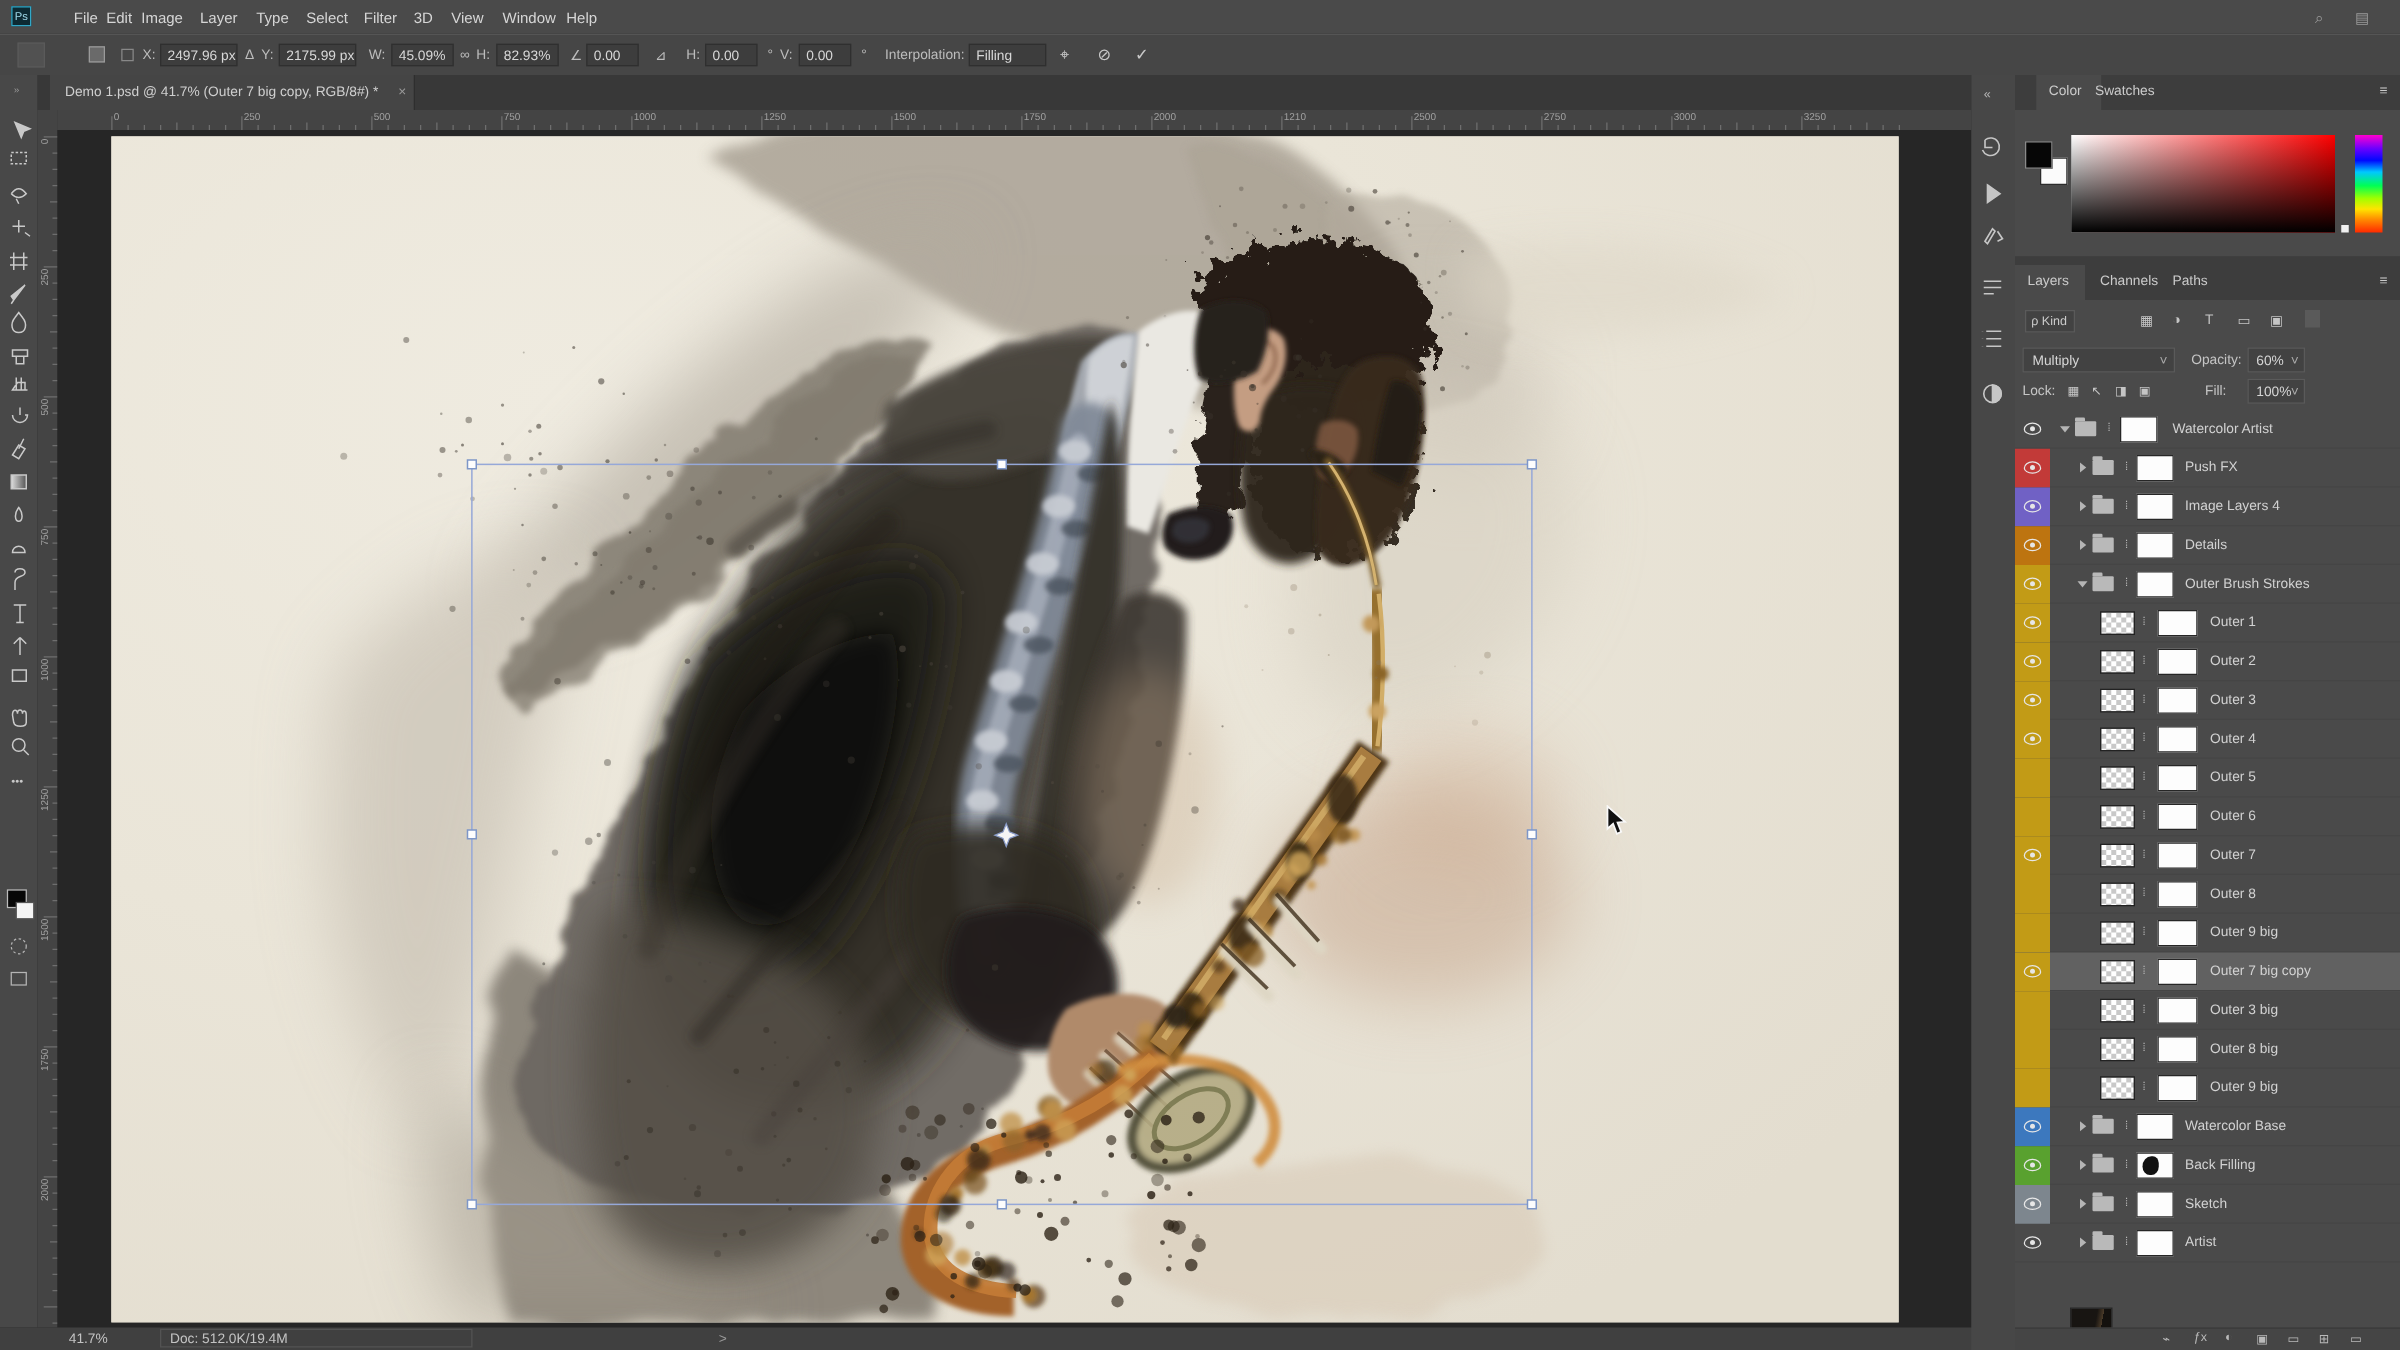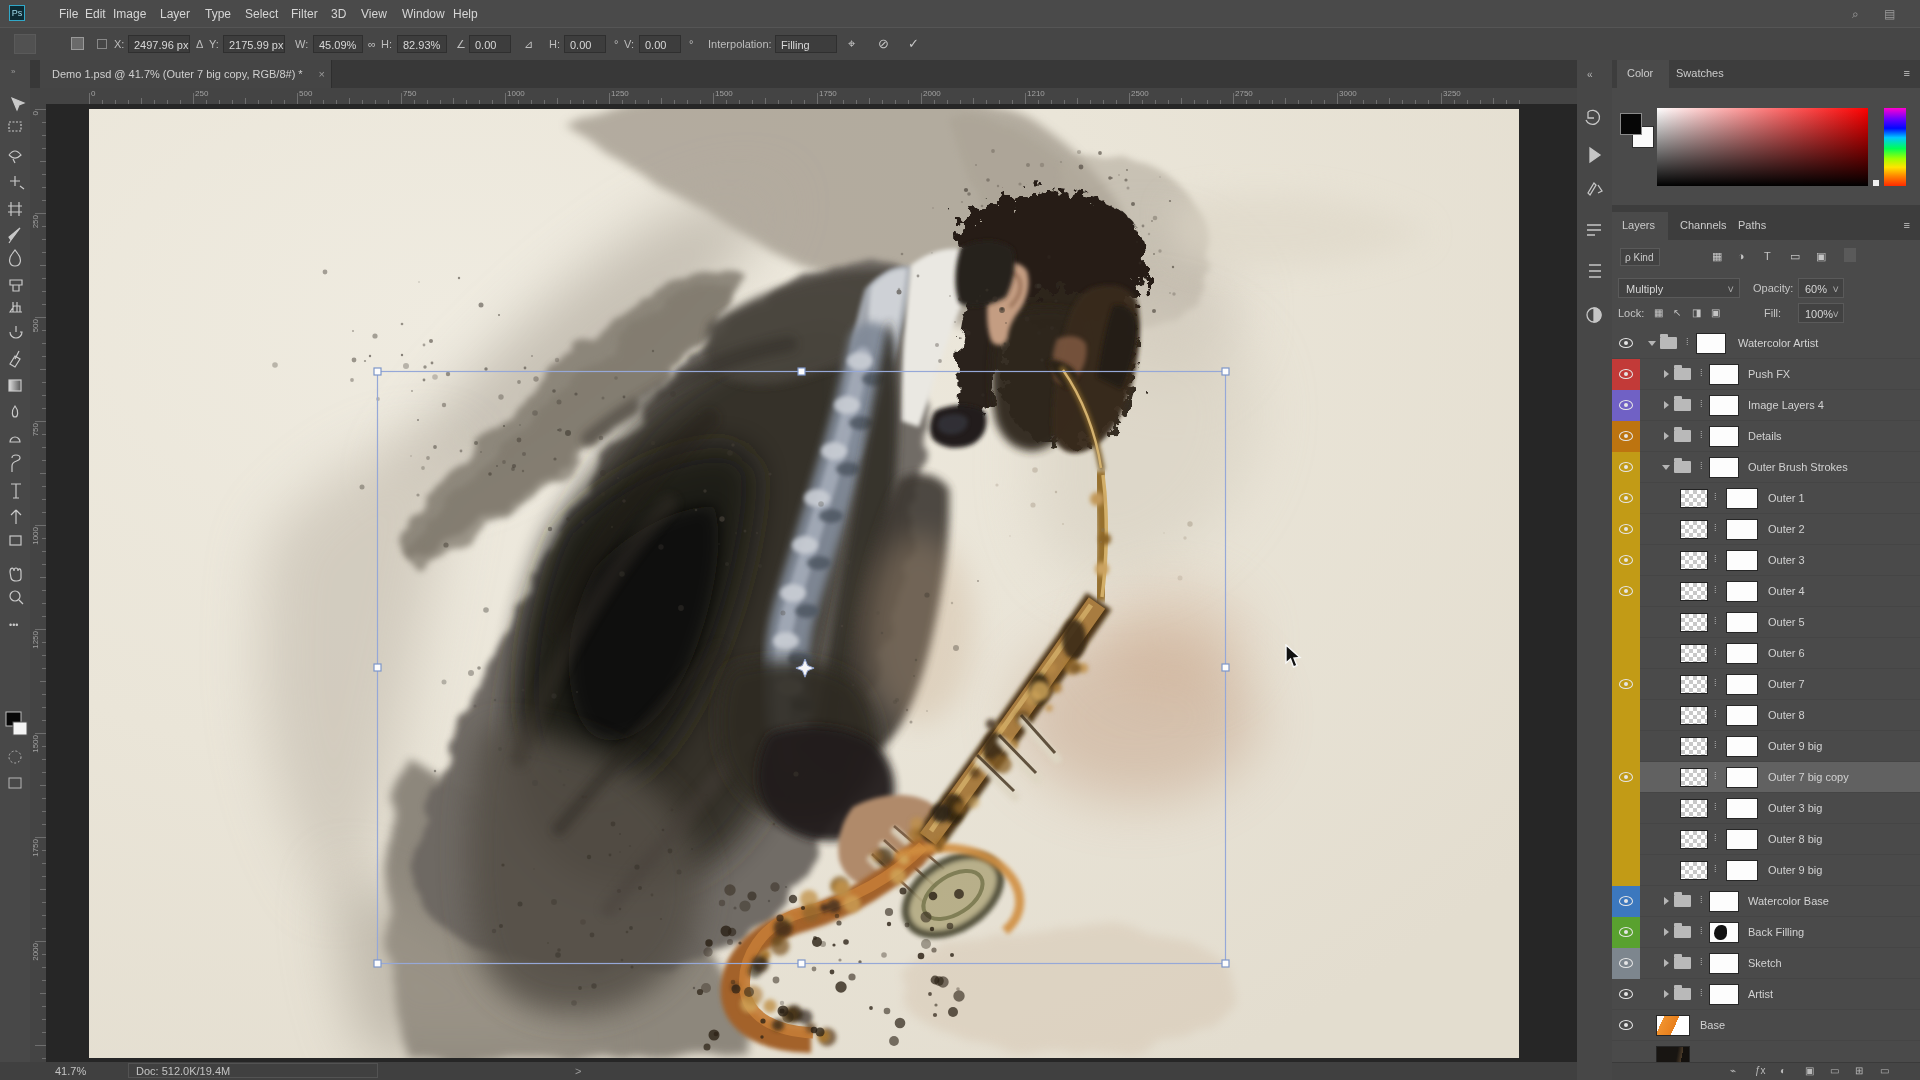--- a/index.html
+++ b/index.html
@@ -953,21 +953,21 @@
       <path d="M10 165 l14 0 M10 170 l14 0 M10 175 l8 0"></path>
       <path d="M12 205 l12 0 M12 211 l12 0 M12 217 l12 0 M9 205 l0 0.1 M9 211 l0 0.1 M9 217 l0 0.1"></path>
       <circle cx="17" cy="255" r="7"></circle>
         <path d="M17 248 a7 7 0 0 1 0 14 z" fill="#c6c6c6"></path>
     </g>
   </svg>
 </div>
 
 <div class="abs" id="panels">
 <div class="ptabs" style="top:0"></div>
-<div class="ptab on" style="left:5px;width:52px">Color</div>
+<div class="ptab on" style="left:17px;width:52px">Color</div>
 <div class="ptab" style="left:54px">Swatches</div>
 <div class="ptab" style="right:0">≡</div>
 <div class="abs" style="left:20px;top:66px;width:22px;height:22px;background:#fbfbfb;border:1px solid #2c2c2c"></div>
 <div class="abs" style="left:8px;top:53px;width:22px;height:22px;background:#060606;border:1px solid #8a8a8a"></div>
 <div class="abs" style="left:45px;top:48px;width:211px;height:78px;background:linear-gradient(to bottom,rgba(0,0,0,0) 0%,#000 100%),linear-gradient(to right,#ffffff,#fd0000)"></div>
 <div class="abs" style="left:272px;top:48px;width:22px;height:78px;background:linear-gradient(to bottom,#ff00d0 0%,#6a00ff 14%,#0008ff 26%,#00c8ff 38%,#00ff55 52%,#a0ff00 65%,#ffe400 76%,#ff8800 87%,#ff2a00 100%)"></div>
 <div class="abs" style="left:261px;top:120px;width:6px;height:6px;background:#f0f0f0"></div>
 <div class="abs" style="left:0;top:145px;width:308px;height:7px;background:#3d3d3d"></div>
 <div class="ptabs" style="top:152px"></div>
 <div class="ptab on" style="left:0;top:152px;width:56px">Layers</div>
@@ -1192,27 +1192,20 @@
 <div class="lrow" style="top:919px;">
 <div class="eye" style="border:1px solid #e6e6e6;border-radius:50% / 55% 55% 45% 45%">
         <div style="position:absolute;left:4px;top:2px;width:4px;height:4px;border-radius:50%;background:#e6e6e6"></div>
       </div>
 <div class="tri" style="left:52px;top:11px;border-top:4px solid transparent;border-bottom:4px solid transparent;border-left:5px solid #b5b5b5"></div>
 <div class="fold" style="left:62px"></div>
 <div class="colon" style="left:88px">⁞</div>
 <div class="thumbW" style="left:97px"></div>
 <div class="lname" style="left:136px">Artist</div>
 </div>
-<div class="lrow" style="top:950px;">
-<div class="eye" style="border:1px solid #e6e6e6;border-radius:50% / 55% 55% 45% 45%">
-        <div style="position:absolute;left:4px;top:2px;width:4px;height:4px;border-radius:50%;background:#e6e6e6"></div>
-      </div>
-<div class="thumbW" style="left:44px;width:34px;background:linear-gradient(115deg,#fff 18%,#f0922e 18%,#e87f1c 55%,#fff 55%)"></div>
-<div class="lname" style="left:88px">Base</div>
-</div>
 <div class="lrow" style="top:981px;">
 <div class="thumbW" style="left:44px;width:34px;background:linear-gradient(100deg,#181512 60%,#4a3a28 75%,#14110e 75%)"></div>
 </div>
 <div class="abs" style="left:0;top:1002px;width:308px;height:18px;background:#454545;border-top:1px solid #3a3a3a">
 <span style="position:absolute;left:118px;top:2px;color:#b9b9b9;font-size:10px">⌁</span>
 <span style="position:absolute;left:143px;top:2px;color:#b9b9b9;font-size:10px">ƒx</span>
 <span style="position:absolute;left:168px;top:2px;color:#b9b9b9;font-size:10px">◐</span>
 <span style="position:absolute;left:193px;top:2px;color:#b9b9b9;font-size:10px">▣</span>
 <span style="position:absolute;left:218px;top:2px;color:#b9b9b9;font-size:10px">▭</span>
 <span style="position:absolute;left:243px;top:2px;color:#b9b9b9;font-size:10px">⊞</span>

